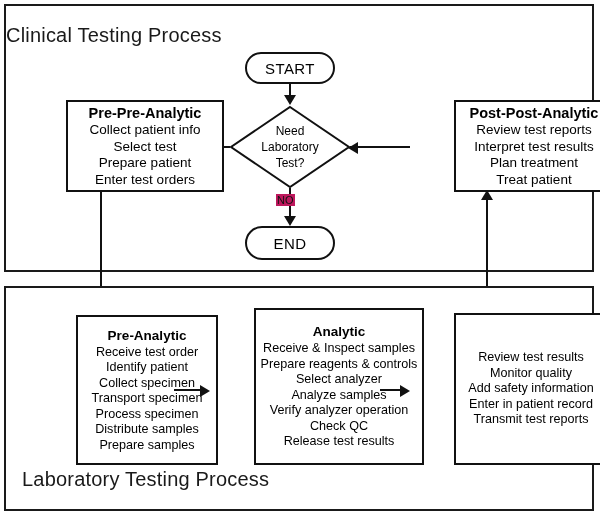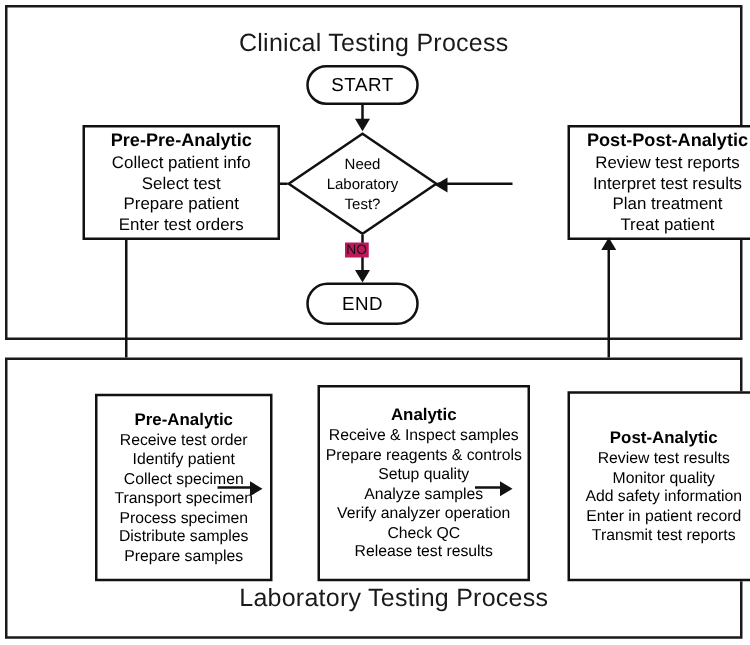--- a/index.html
+++ b/index.html
@@ -21,21 +21,21 @@
     border:2px solid #1a1a1a;
     background:#ffffff;
     box-sizing:border-box;
   }
   #clinical-section{ left:4px;  top:4px;   width:590px; height:268px; }
   #lab-section{      left:4px;  top:286px; width:590px; height:225px; }
 
   .section-title{
     position:absolute;
     width:100%;
-    text-align:center;
+    text-align:left;
     font-size:20px;
     letter-spacing:.2px;
     color:#1a1a1a;
   }
   #clinical-title{ left:0; top:18px; }
   #lab-title{ left:16px; top:180px; }
 
   
   .pbox{
     position:absolute;
@@ -199,32 +199,31 @@
     <div class="bi">Prepare samples</div>
   </div>
 
   <div class="conn h" style="left:174px; top:389px; width:28px;"></div>
   <div class="arrow right" style="left:200px; top:385px;"></div>
 
   <div class="pbox small" id="box-analytic">
     <div class="bt">Analytic</div>
     <div class="bi">Receive &amp; Inspect samples</div>
     <div class="bi">Prepare reagents &amp; controls</div>
-    <div class="bi">Setup quality</div>
+    <div class="bi">Select analyzer</div>
     <div class="bi">Analyze samples</div>
     <div class="bi">Verify analyzer operation</div>
     <div class="bi">Check QC</div>
     <div class="bi">Release test results</div>
   </div>
 
   <div class="conn h" style="left:380px; top:389px; width:22px;"></div>
   <div class="arrow right" style="left:400px; top:385px;"></div>
 
   <div class="pbox small" id="box-post">
-    <div class="bt">Post-Analytic</div>
     <div class="bi">Review test results</div>
     <div class="bi">Monitor quality</div>
     <div class="bi">Add safety information</div>
     <div class="bi">Enter in patient record</div>
     <div class="bi">Transmit test reports</div>
   </div>
 
 </div>
 
 </body></html>

